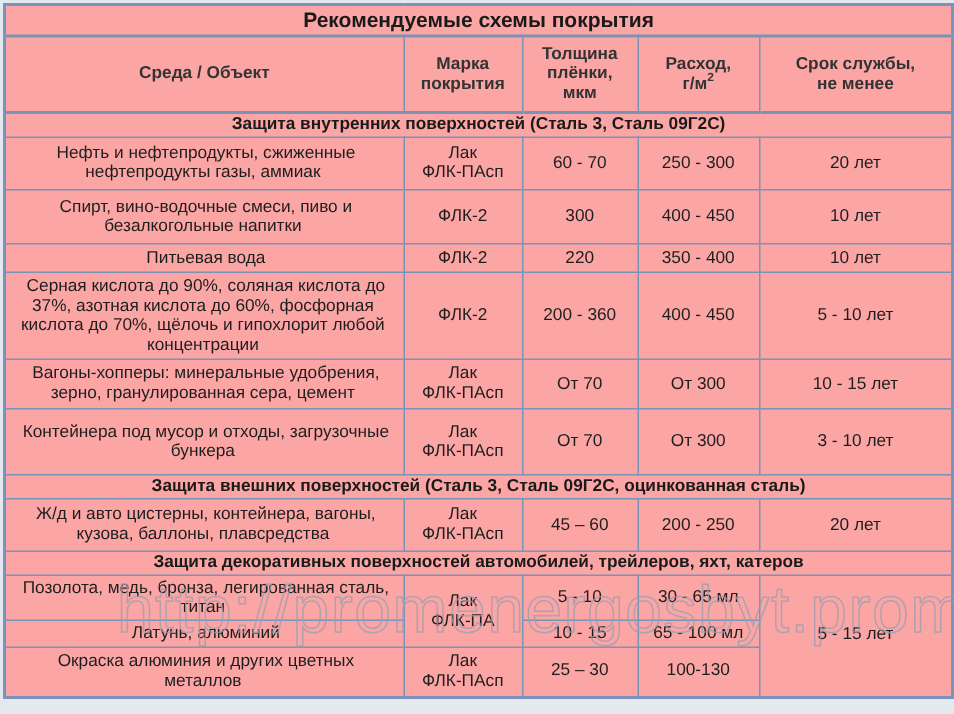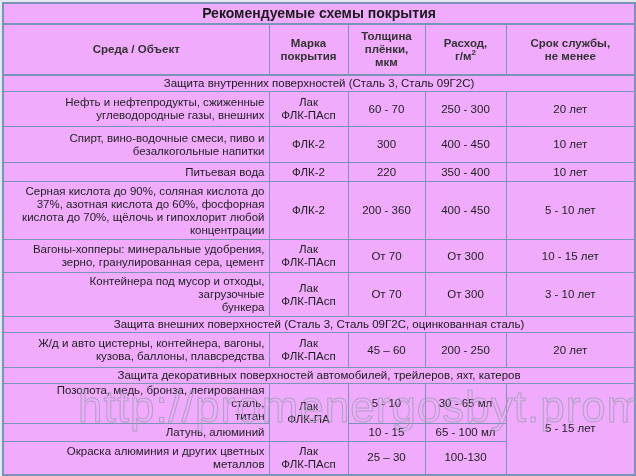--- a/index.html
+++ b/index.html
@@ -8,45 +8,45 @@
     background: #e4e9ef;
     font-family: "Liberation Sans", sans-serif;
     color: #1e1e1e;
     position: relative;
   }
   .wrap { position: absolute; left: 2px; top: 2px; width: 632px; height: 469px; }
   table {
     border-collapse: collapse;
     width: 632px;
     table-layout: fixed;
-    background: #f0abfc;
+    background: #fca5a5;
     border: 2px solid #7b93b8;
   }
   td, th {
     border: 1px solid #7b93b8;
     padding: 0 4px;
     font-size: 11.5px;
     line-height: 13px;
     vertical-align: middle;
   }
   .title-cell {
     text-align: center; font-weight: bold; font-size: 14px;
     height: 19px; border-bottom: 2px solid #7b93b8;
     color: #1a1a1a;
   }
   .hdr th {
     font-weight: bold; font-size: 11.5px; color: #333;
     text-align: center; height: 49px;
     border-bottom: 2px solid #7b93b8;
   }
   .section td {
-    text-align: center; font-weight: normal; font-size: 11.5px;
+    text-align: center; font-weight: bold; font-size: 11.5px;
     height: 15px; color: #1a1a1a;
   }
-  .obj { text-align: right; padding-left: 14px; }
+  .obj { text-align: center; padding-left: 2px; }
   .obj span.i { padding-left: 4px; }
   .c { text-align: center; }
   sup { font-size: 8px; line-height: 0; }
   .watermark {
     position: absolute; left: 78px; top: 382px;
     font-family: "Liberation Sans", sans-serif;
     font-size: 44px; letter-spacing: 1px;
     color: transparent;
     -webkit-text-stroke: 1px rgba(150,160,175,0.75);
     white-space: nowrap; pointer-events: none;
@@ -74,21 +74,21 @@
     <th><span>Толщина</span><br><span>плёнки,</span><br><span>мкм</span></th>
     <th><span>Расход,</span><br><span>г/м</span><sup>2</sup></th>
     <th><span>Срок службы,</span><br><span>не менее</span></th>
   </tr>
 
   <tr class="section">
           <td colspan="5">Защита внутренних поверхностей (Сталь 3, Сталь 09Г2С)</td>
         </tr>
 
   <tr style="height:35px">
-    <td class="obj"><span class="i">Нефть и нефтепродукты, сжиженные</span><br><span>углеводородные газы, внешних</span></td>
+    <td class="obj"><span class="i">Нефть и нефтепродукты, сжиженные</span><br><span>нефтепродукты газы, аммиак</span></td>
     <td class="c"><span>Лак</span><br><span>ФЛК-ПАсп</span></td>
     <td class="c">60 - 70</td>
     <td class="c">250 - 300</td>
     <td class="c">20 лет</td>
   </tr>
   <tr style="height:36px">
     <td class="obj"><span class="i">Спирт, вино-водочные смеси, пиво и</span><br><span>безалкогольные напитки</span></td>
     <td class="c">ФЛК-2</td>
     <td class="c">300</td>
     <td class="c">400 - 450</td>

